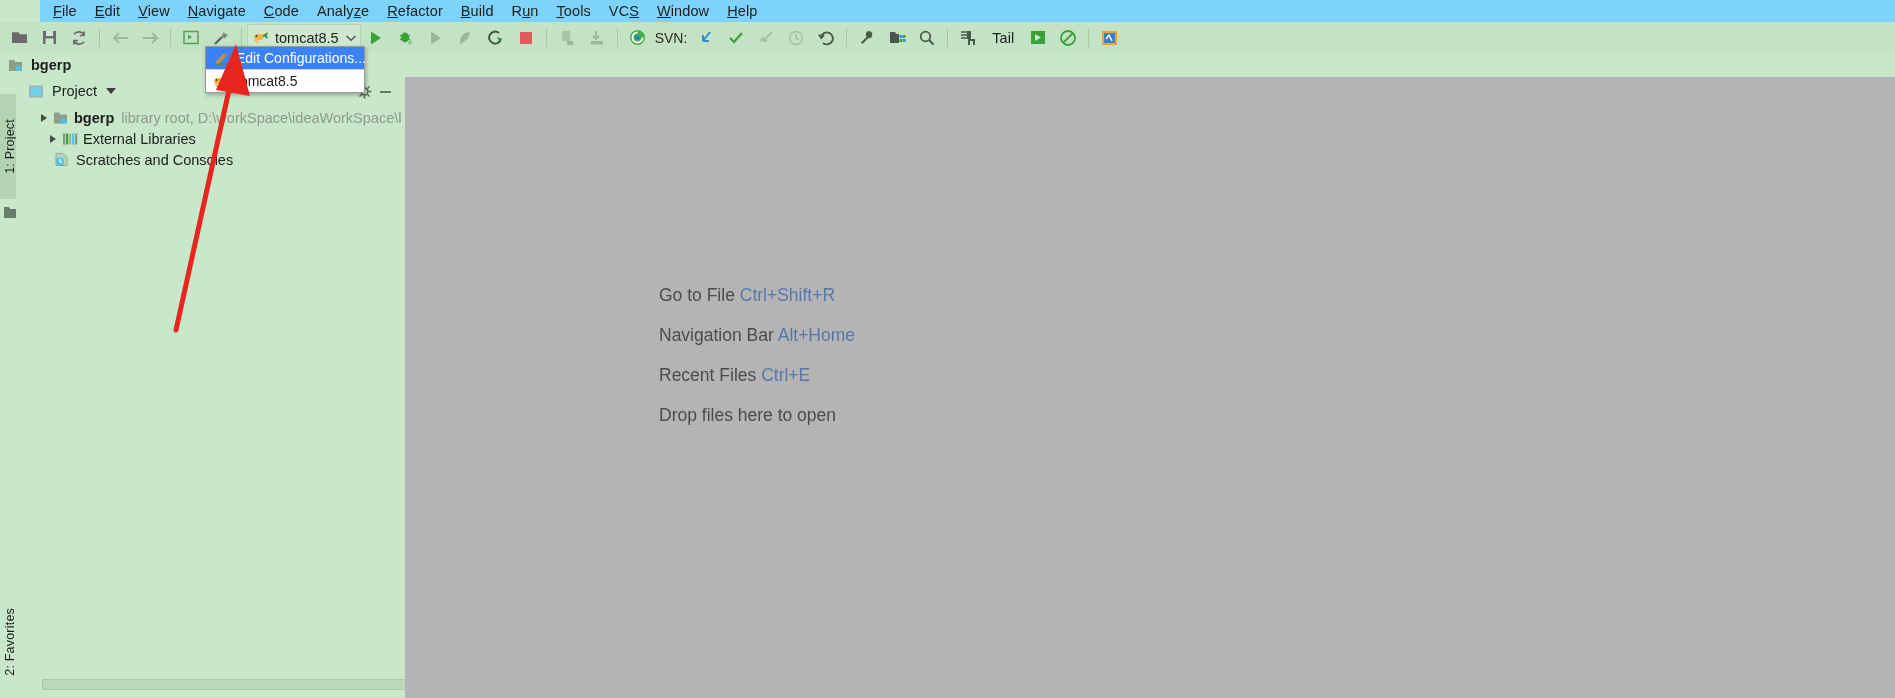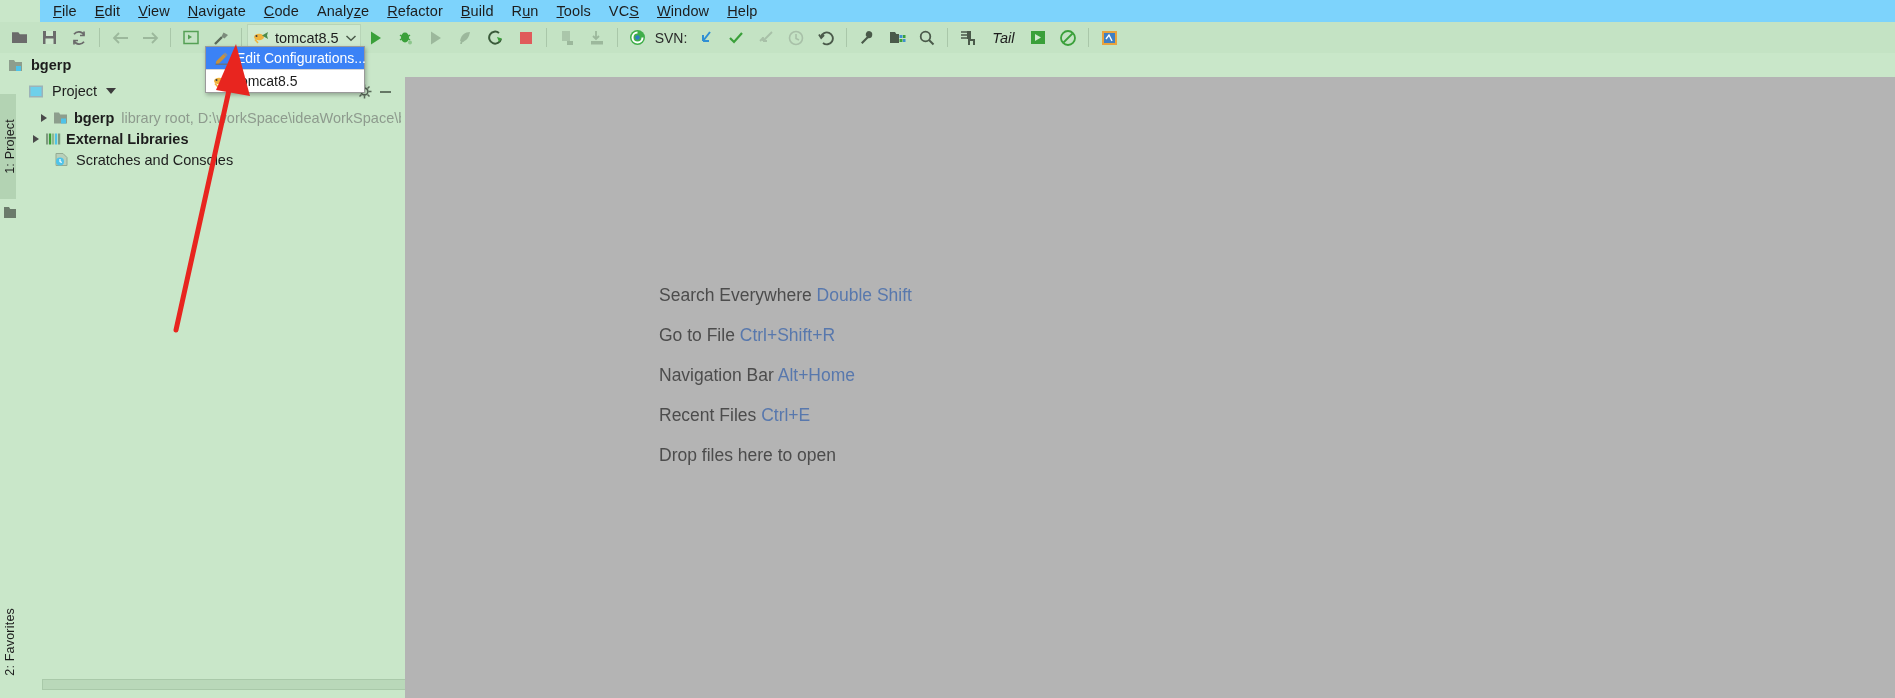--- a/index.html
+++ b/index.html
@@ -51,21 +51,21 @@
     background: #a9c7a9;
     margin: 0 5px;
     flex: 0 0 auto;
   }
   .svnlabel {
     font-size: 14px; color: #2b2b2b;
     padding: 0 4px 0 2px; white-space: nowrap;
   }
   .taillabel {
     font-size: 14.5px; color: #1d1d1d;
-    padding: 0 9px; white-space: nowrap; font-style: italic;
+    padding: 0 9px; white-space: nowrap;
   }
 
   
   .runcombo {
     height: 27px;
     display: flex; align-items: center;
     border: 1px solid #b7d4b7;
     background: #cfe9cf;
     padding: 0 3px 0 5px;
     position: relative;
@@ -523,21 +523,21 @@
         <span class="tree-icon">
           <svg width="17" height="14" viewBox="0 0 17 14">
               <path d="M1 1.5h5l1.2 2H14v9H1z" fill="#8d9e8d"></path>
               <rect x="8" y="7.5" width="5" height="5" fill="#4fc3e8"></rect>
             </svg>
         </span>
         <span class="tree-label bold">bgerp</span>
         <span class="tree-sub">library root,  D:\workSpace\ideaWorkSpace\bgerp</span>
       </div>
 
-      <div class="tree-row" style="padding-left:12px;font-weight:bold;">
+      <div class="tree-row" style="padding-left:29px;">
         <span class="tw">
             <span class="tw-arrow"></span>
           </span>
         <span class="tree-icon">
           <svg width="16" height="14" viewBox="0 0 16 14">
             <rect x="1" y="1.5" width="2.2" height="11" fill="#7f9a7f"></rect>
             <rect x="4" y="1.5" width="2.2" height="11" fill="#3aa03a"></rect>
             <rect x="7" y="1.5" width="2.2" height="11" fill="#8fb88f"></rect>
             <rect x="10" y="1.5" width="2.2" height="11" fill="#4fc3e8"></rect>
             <rect x="13" y="1.5" width="2.2" height="11" fill="#7f9a7f"></rect>
@@ -558,24 +558,20 @@
       </div>
 
     </div>
 
     <div class="hscroll"></div>
   </div>
 
   <div class="editor">
     <div class="tips">
       <div class="tip">
-        <span>Search Everywhere</span>
-        <span class="key">Double Shift</span>
-      </div>
-      <div class="tip">
         <span>Go to File</span>
         <span class="key">Ctrl+Shift+R</span>
       </div>
       <div class="tip">
         <span>Navigation Bar</span>
         <span class="key">Alt+Home</span>
       </div>
       <div class="tip">
         <span>Recent Files</span>
         <span class="key">Ctrl+E</span>

